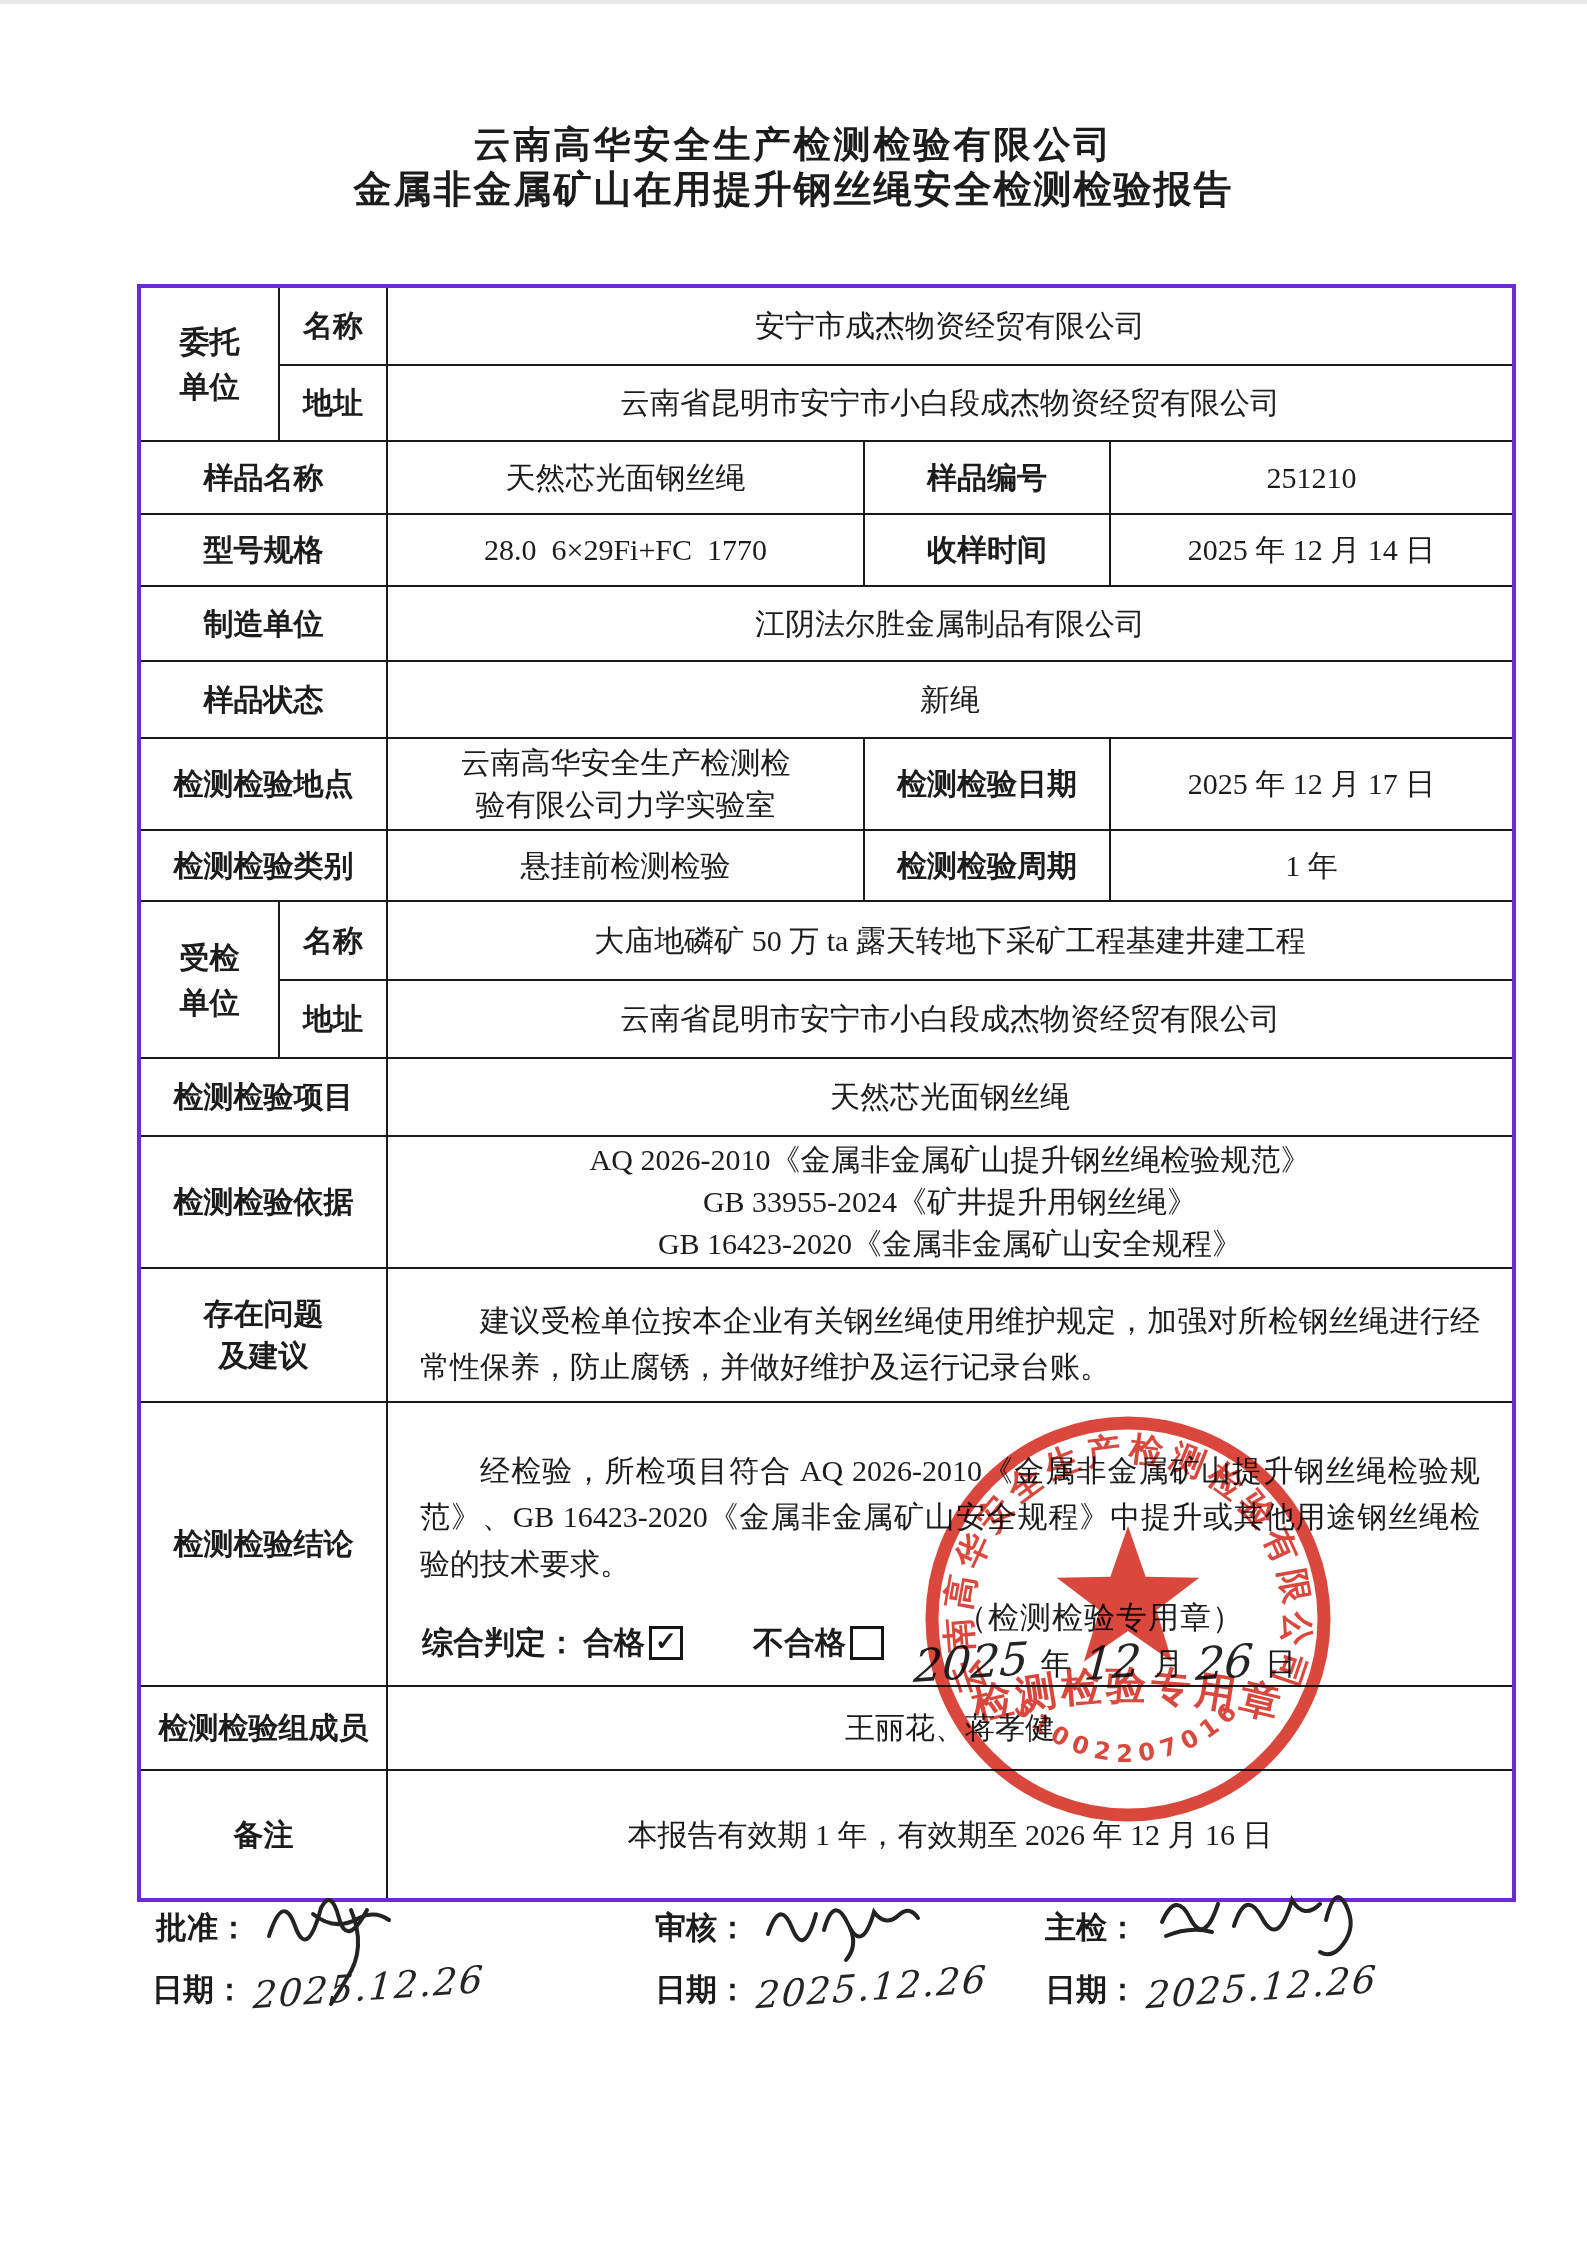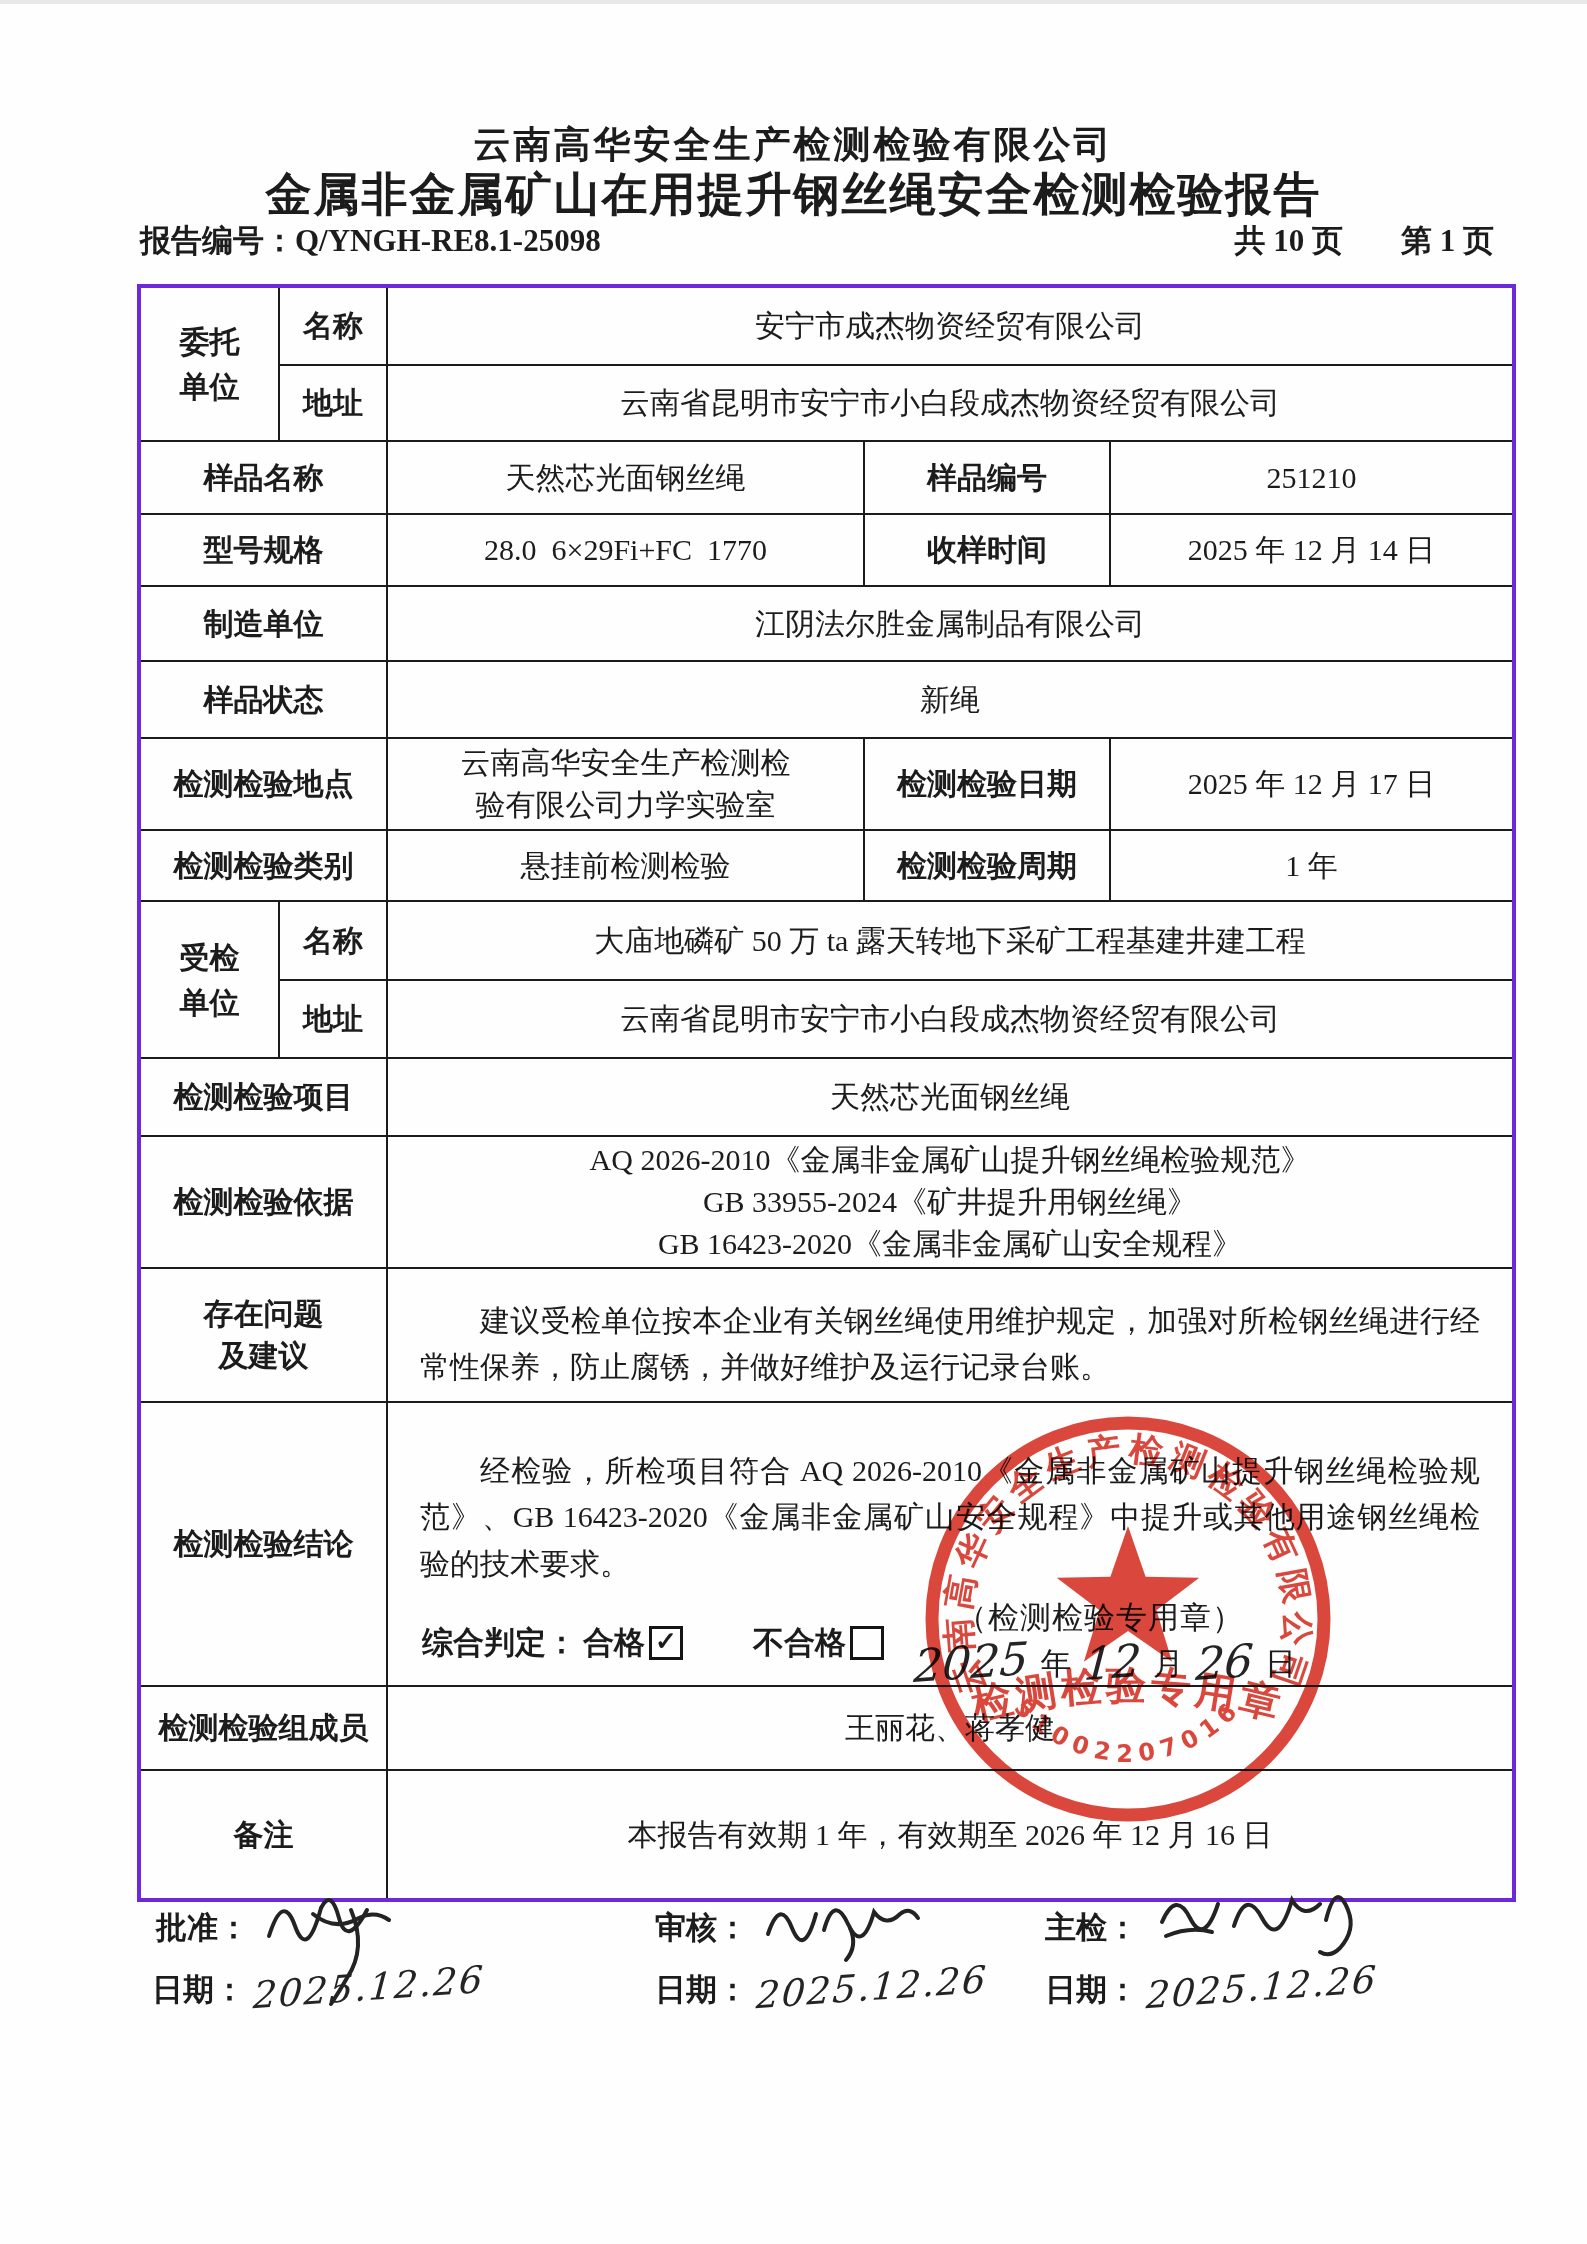--- a/index.html
+++ b/index.html
@@ -8,21 +8,21 @@
     font-family:"Liberation Serif",serif;color:#1c1c1c;overflow:hidden;
     margin:4px auto;
   }
   
   .hdr-company{
     position:absolute;top:116px;left:0;width:100%;text-align:center;
     font-size:37px;font-weight:bold;letter-spacing:3px;
   }
   .hdr-title{
     position:absolute;top:160px;left:0;width:100%;text-align:center;
-    font-size:46px;font-weight:bold;letter-spacing:2px;
+    font-size:38px;font-weight:bold;letter-spacing:2px;
   }
   .hdr-meta{
     position:absolute;top:216px;left:140px;width:1372px;
     display:flex;justify-content:space-between;align-items:flex-end;
     font-size:31px;font-weight:bold;
   }
   .hdr-meta .pages{display:flex;gap:58px;padding-right:18px;}
   
   table.rpt{
     position:absolute;top:280px;left:137px;width:1375px;
@@ -82,27 +82,20 @@
   .sig-item .hand{font-size:37px;font-weight:normal;letter-spacing:2px;}
   .sig-scribble{position:absolute;pointer-events:none;}
 </style>
 </head>
 <body>
 
 <div class="page">
 
   <div class="hdr-company">云南高华安全生产检测检验有限公司</div>
   <div class="hdr-title">金属非金属矿山在用提升钢丝绳安全检测检验报告</div>
-  <div class="hdr-meta">
-    <div><span>报告编号：</span><span>Q/YNGH-RE8.1-25098</span></div>
-    <div class="pages">
-      <span>共 10 页</span>
-      <span>第 1 页</span>
-    </div>
-  </div>
 
   <table class="rpt">
     <colgroup>
         <col style="width:140px">
         <col style="width:108px">
         <col style="width:477px">
         <col style="width:246px">
         <col style="width:404px">
       </colgroup>
     <tbody>

